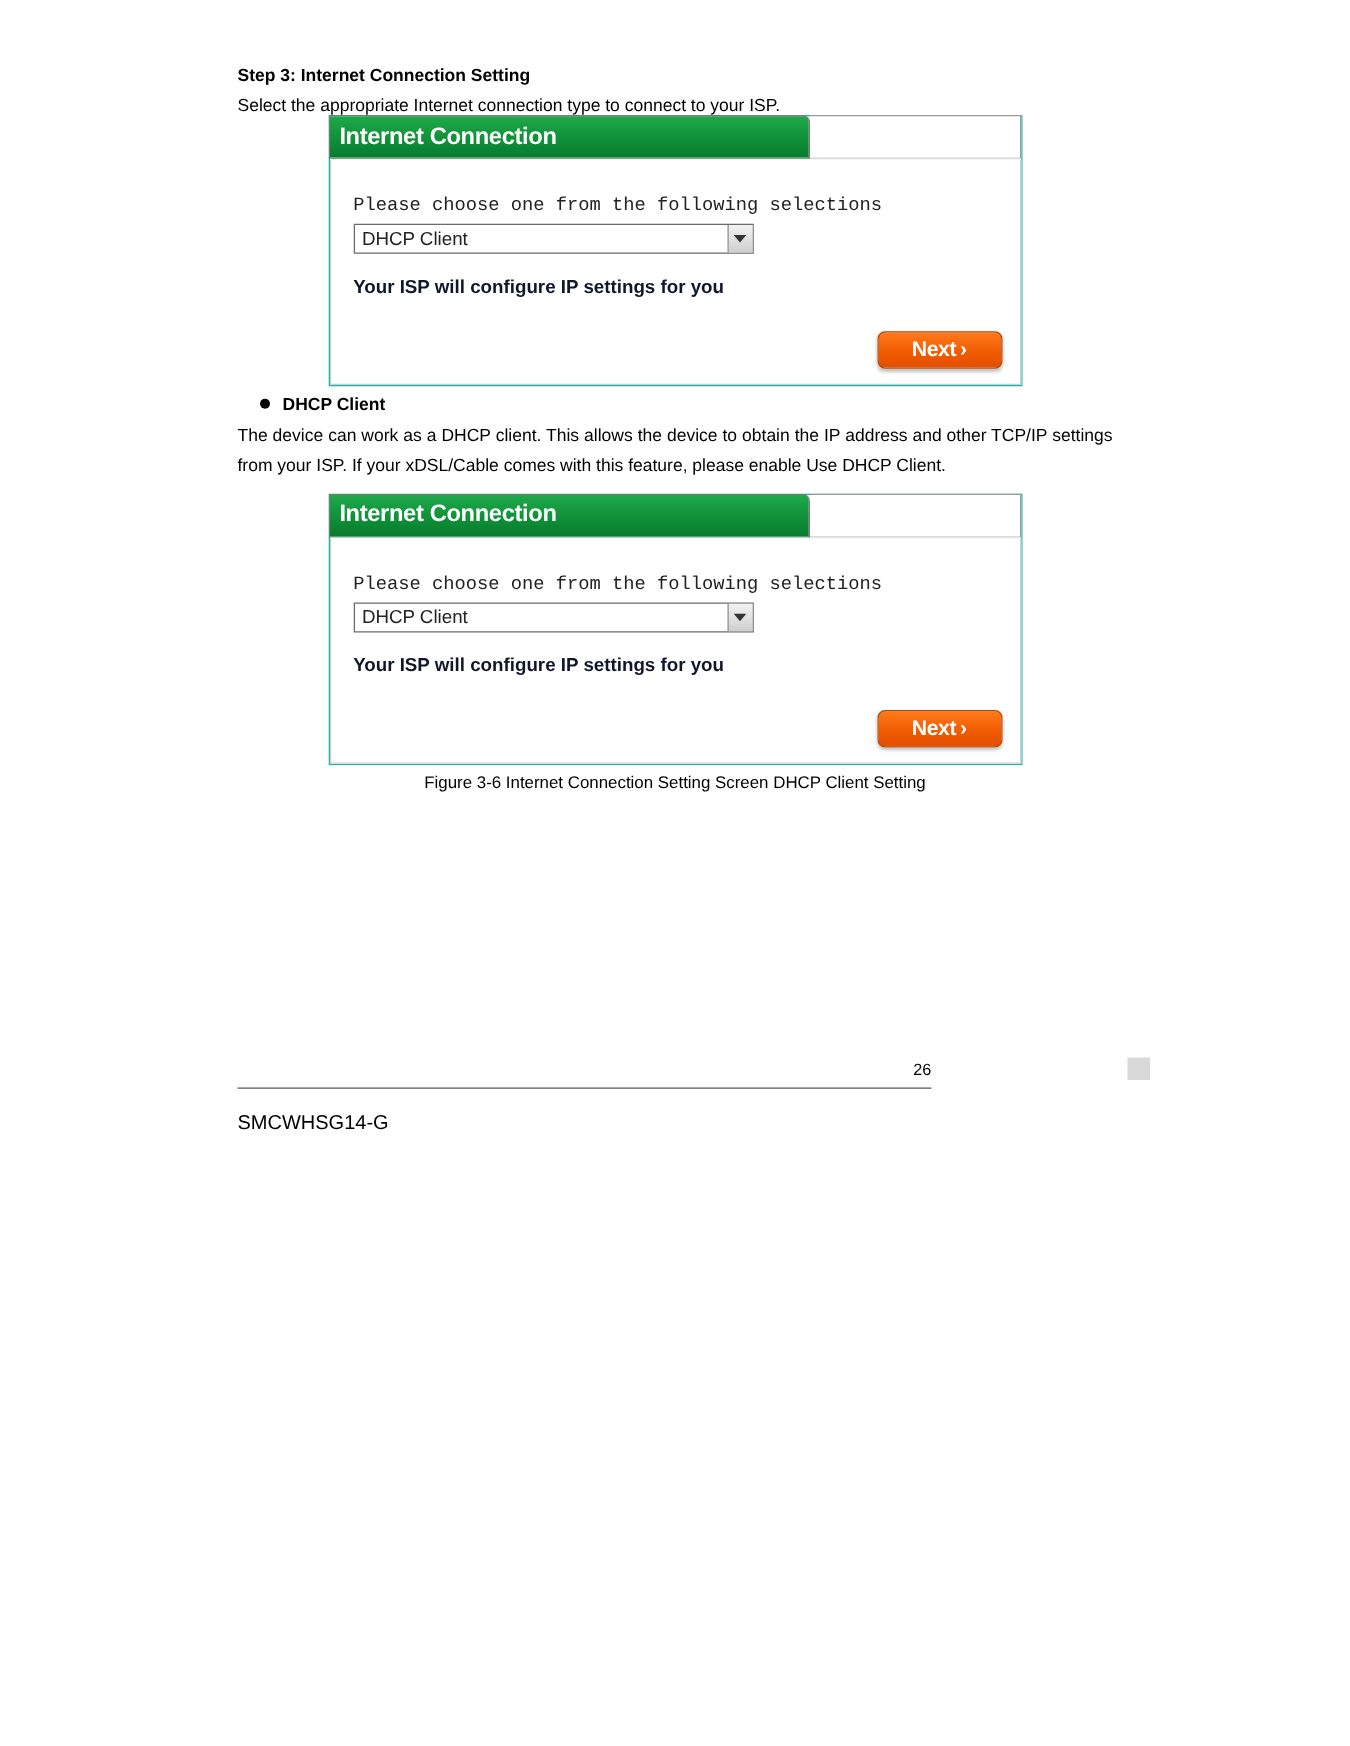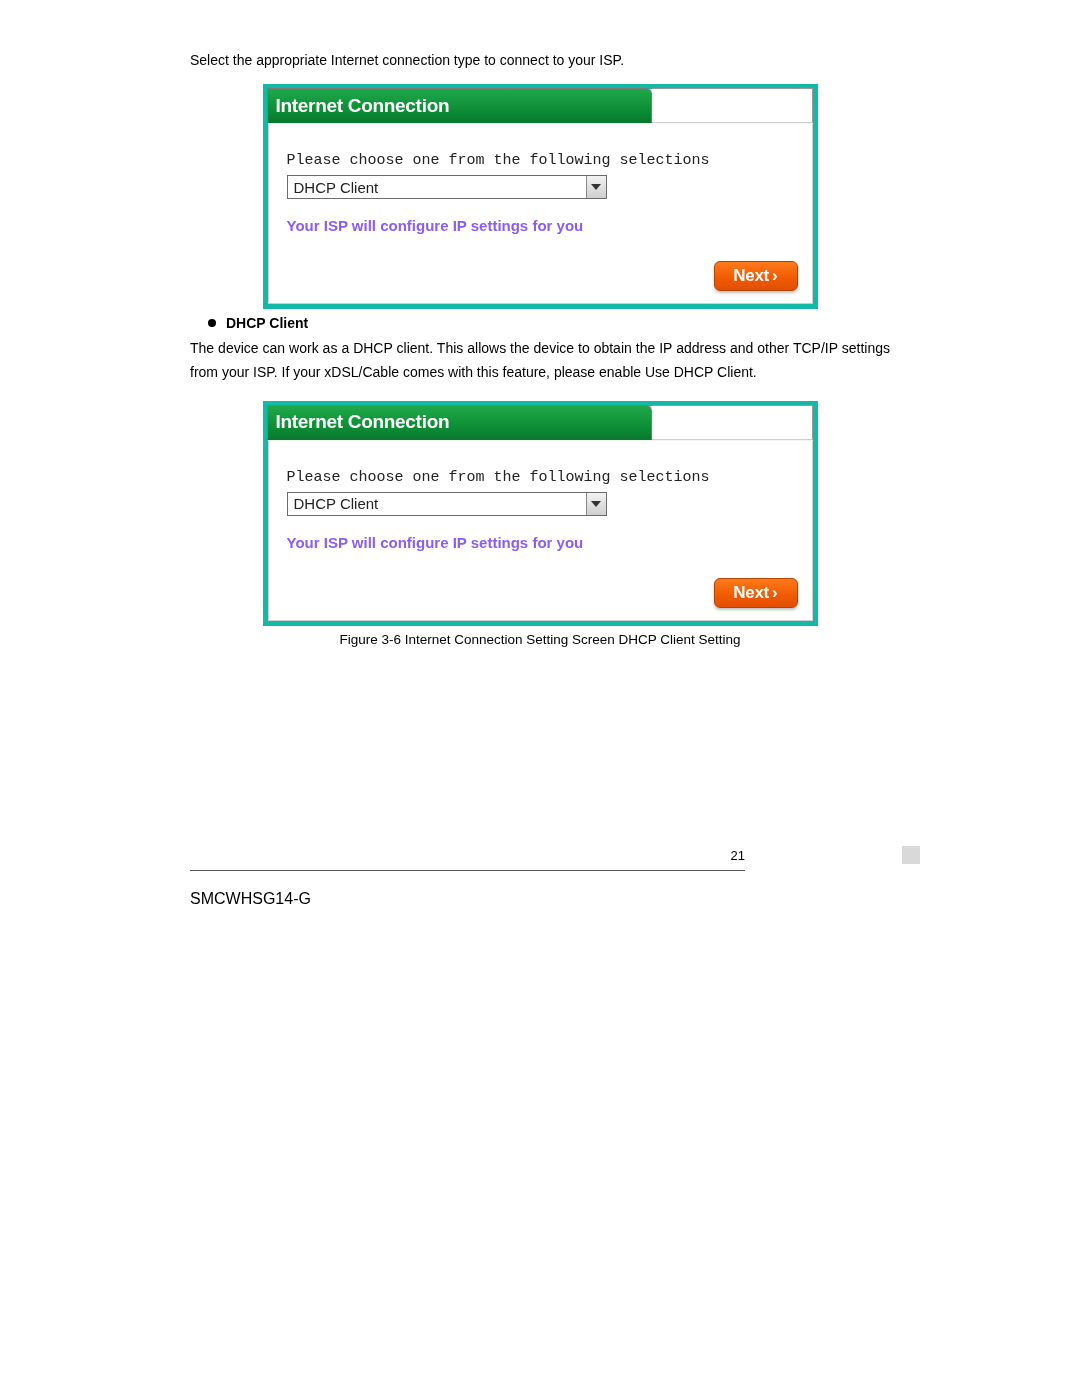--- a/index.html
+++ b/index.html
@@ -45,22 +45,22 @@
     text-align: justify;
     margin-bottom: 10px;
   }
   .figure-caption {
     text-align: center;
     font-size: 13.5px;
     margin: 6px 0 10px 0;
   }
   .ui-box {
     width: 555px;
-    margin: 16px auto 4px auto;
-    border: 5px solid #14b8a6;
+    margin: 0 auto 4px auto;
+    border: 1px solid #14b8a6;
     background: #f4f4f4;
   }
   .ui-header-bar {
     height: 35px;
     position: relative;
   }
   .ui-header-tab {
     position: absolute;
     left: -1px;
     top: -1px;
@@ -130,30 +130,30 @@
     align-items: center;
     justify-content: center;
   }
   .tri-down {
     width: 0; height: 0;
     border-left: 5px solid transparent;
     border-right: 5px solid transparent;
     border-top: 6px solid #333;
   }
   .isp-hint {
-    color: #8b5cf6;
+    color: #0f172a;
     font-size: 15px;
     font-weight: bold;
     font-family: Arial, Helvetica, sans-serif;
   }
   .next-btn {
     position: absolute;
     right: 14px;
     bottom: 12px;
-    width: 84px;
+    width: 100px;
     height: 30px;
     border-radius: 6px;
     background: linear-gradient(to bottom, #ff7a1a 0%, #ef5a00 60%, #e24f00 100%);
     border: 1px solid #b24400;
     display: flex;
     align-items: center;
     justify-content: center;
     gap: 3px;
     box-shadow: 0 2px 3px rgba(0,0,0,.25);
   }
@@ -196,20 +196,21 @@
     width: 18px;
     height: 18px;
     background: #d9d9d9;
   }
 </style>
 </head>
 <body>
 
 <div class="page">
 
+  <div class="step-heading">Step 3: Internet Connection Setting</div>
   <div class="step-desc">Select the appropriate Internet connection type to connect to your ISP.</div>
 
   <div class="ui-box">
     <div class="ui-header-bar">
       <div class="ui-header-tab">
         <span class="ui-header-text">Internet Connection</span>
       </div>
       <div class="ui-header-rest"></div>
     </div>
     <div class="ui-body">
@@ -253,16 +254,16 @@
       <div class="next-btn">
         <span class="next-btn-text">Next</span>
         <span class="next-chevron">›</span>
       </div>
     </div>
   </div>
   <div class="figure-caption">Figure 3-6 Internet Connection Setting Screen DHCP Client Setting</div>
 
 </div>
 
-<div class="page-number">21</div>
+<div class="page-number">26</div>
 <hr class="footer-hr">
 <div class="model">SMCWHSG14-G</div>
 <div class="side-gray"></div>
 
 </body></html>

